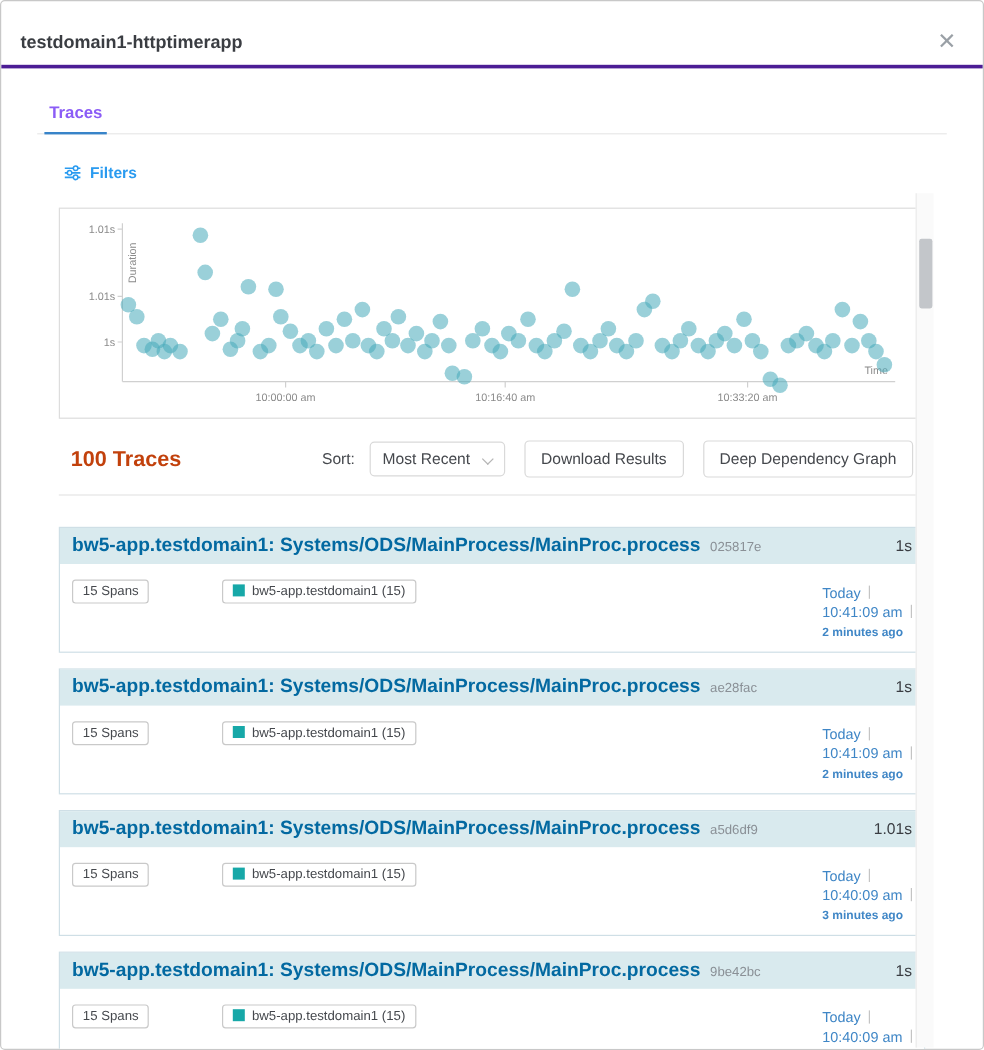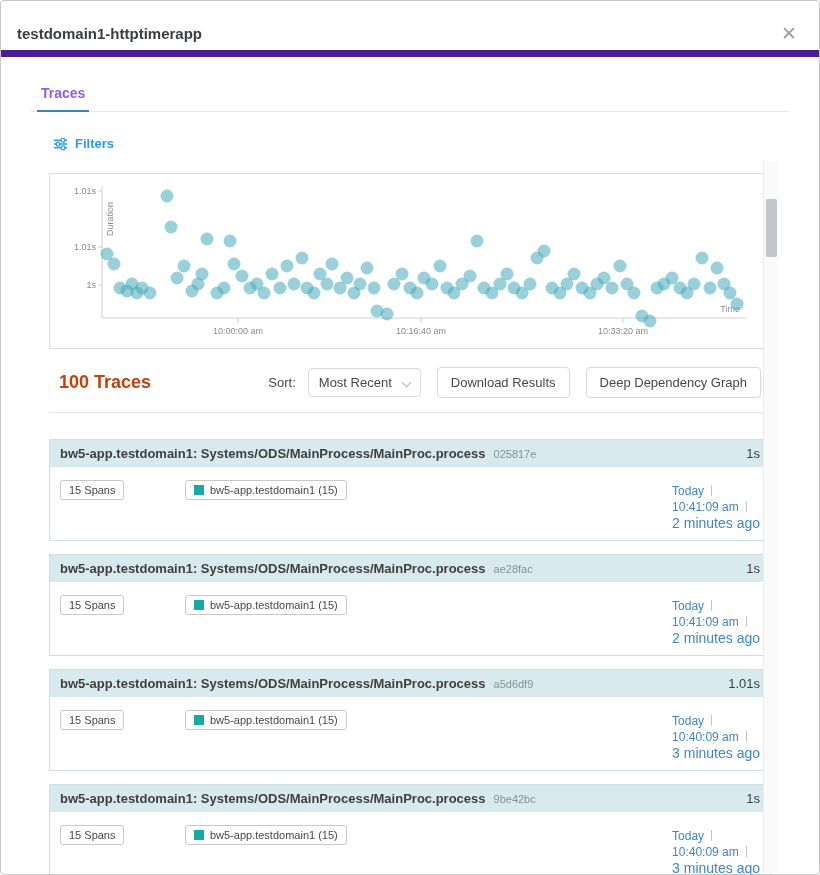--- a/index.html
+++ b/index.html
@@ -6,21 +6,21 @@
   html,body { width:820px; height:875px; }
   body {
     font-family:"Liberation Sans", sans-serif;
     background:#fff; color:#45484d; overflow:hidden;
   }
   .modal {
     position:relative; width:820px; height:875px;
     border:1px solid #c8c8c8; border-radius:4px; background:#fff; overflow:hidden;
   }
   .modal-header {
-    height:56px; border-bottom:7px solid #4c1d95;
+    height:56px; border-bottom:3px solid #4c1d95;
     display:flex; align-items:center; padding:16px 22px 0 16px;
   }
   .modal-title { font-size:15px; font-weight:bold; color:#3a3d42; }
   .close-btn { margin-left:auto; font-size:19px; color:#9aa0a6; cursor:pointer; line-height:1; }
 
   .tabs { margin:22px 30px 0; border-bottom:1px solid #e8e8e8; }
   .tab {
     display:inline-block; padding:6px 4px 9px; margin-left:6px;
     color:#8b5cf6; font-size:14px; font-weight:600;
     border-bottom:2px solid #3884c9; margin-bottom:-1px; cursor:pointer;
@@ -60,34 +60,34 @@
     border:1px solid #d9d9d9; border-radius:4px; background:#fff;
     padding:7px 13px; font-size:13px; color:#45484d; cursor:pointer;
     font-family:"Liberation Sans",sans-serif;
   }
 
   .trace-list { margin-top:26px; display:flex; flex-direction:column; gap:13px; }
   .trace-card { border:1px solid #cfdfe6; background:#fff; }
   .trace-header {
     background:#d9eaee; padding:6px 10px; display:flex; align-items:baseline; cursor:pointer;
   }
-  .trace-title { font-size:13px; font-weight:bold; color:#404040; }
+  .trace-title { font-size:16px; font-weight:bold; color:#0369a1; }
   .trace-id { font-size:11px; color:#8a9096; margin-left:8px; }
   .trace-duration { margin-left:auto; font-size:13px; color:#3a3d42; }
   .trace-body { position:relative; height:73px; padding:13px 10px; }
   .chip {
     display:inline-block; border:1px solid #c9c9c9; border-radius:3px; background:#fff;
     font-size:11px; color:#45484d; padding:3px 8px; vertical-align:top; white-space:nowrap;
   }
   .service-chip { margin-left:56px; }
   .sq { display:inline-block; width:10px; height:10px; background:#17a8a8; margin-right:6px; vertical-align:-1px; }
   .time-block { position:absolute; top:16px; right:10px; }
   .time-row { font-size:12px; line-height:16px; }
   .time-block a { color:#3f86c6; text-decoration:none; cursor:pointer; }
-  .rel-row a { font-size:14px; }
+  .rel-row a { font-size:10px;font-weight:bold; }
   .sep { display:inline-block; width:1px; height:11px; background:#c4c4c4; margin-left:7px; vertical-align:-1px; }
 
   .scrollbar {
     position:absolute; top:160px; right:41px; bottom:1px; width:15px;
     background:#fafafa; border-left:1px solid #ececec;
   }
   .scroll-thumb {
     position:absolute; top:38px; left:2px; width:11px; height:58px;
     background:#c3c6ca; border-radius:2px; cursor:pointer;
   }

